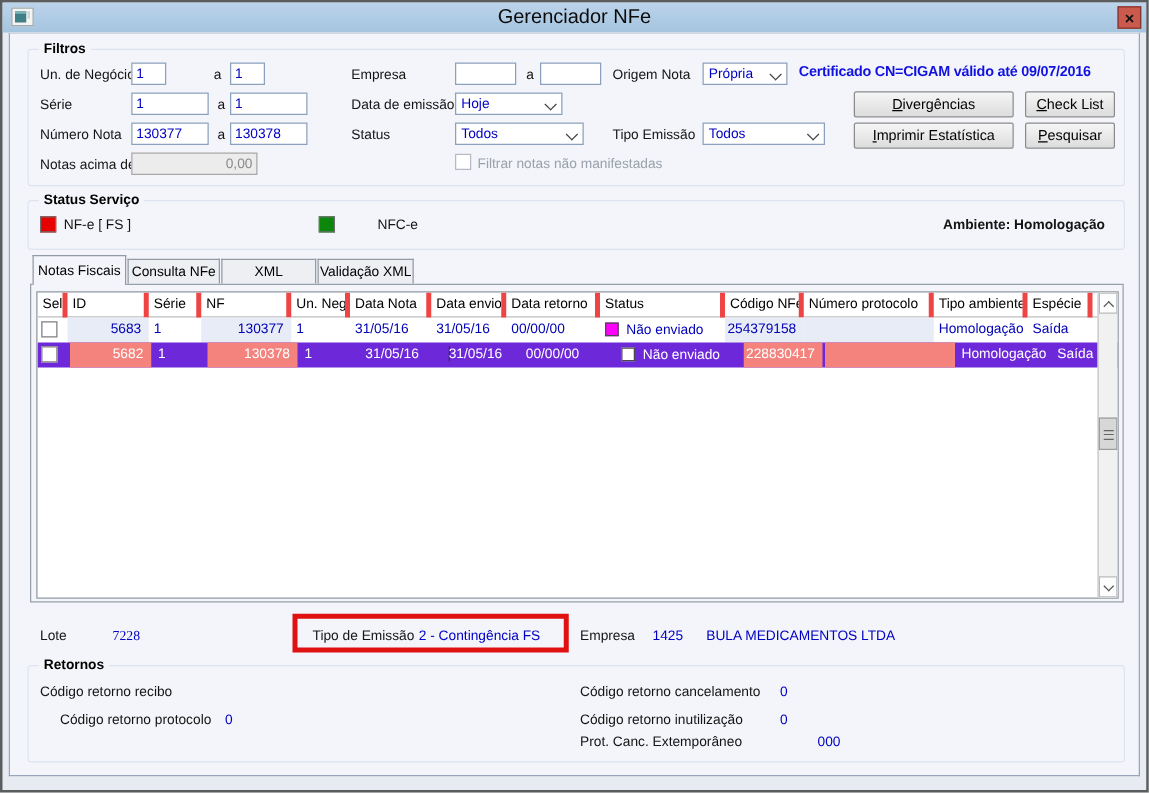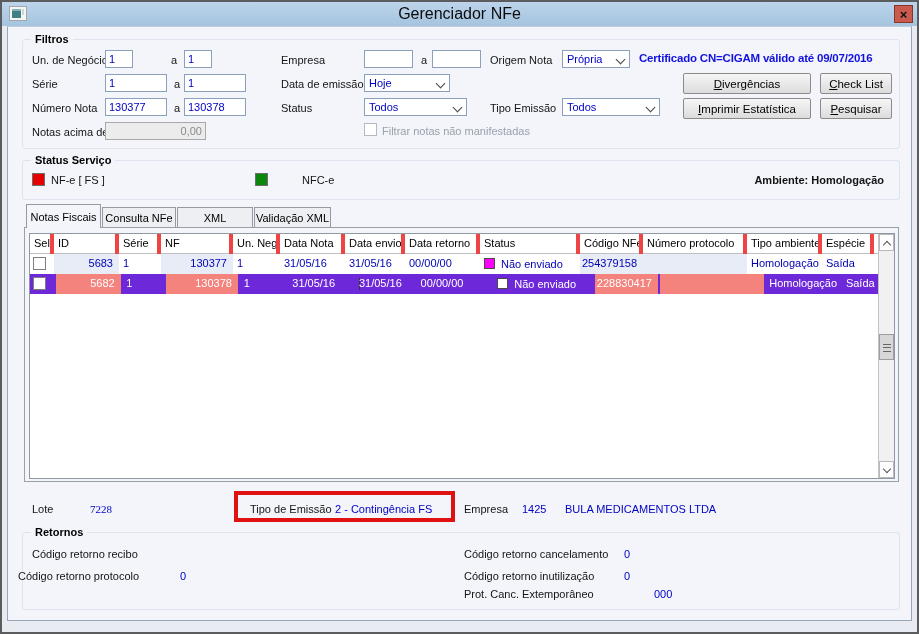--- a/index.html
+++ b/index.html
@@ -205,21 +205,21 @@
   <span class="lbl blue" style="left:333px;top:501px;z-index:7;">2 - Contingência FS</span>
   <span class="lbl" style="left:462px;top:501px;">Empresa</span>
   <span class="lbl blue" style="left:520px;top:501px;">1425</span>
   <span class="lbl blue" style="left:563px;top:501px;">BULA MEDICAMENTOS LTDA</span>
 
   <div class="gb" style="left:20px;top:530px;width:878px;height:78px;">
     <span class="legend">Retornos</span>
   </div>
   <span class="lbl" style="left:30px;top:546px;">Código retorno recibo</span>
   <span class="lbl blue" style="left:178px;top:546px;"></span>
-  <span class="lbl" style="left:16px;top:568px;text-align:right;">Código retorno protocolo</span>
+  <span class="lbl" style="left:46px;top:568px;text-align:right;">Código retorno protocolo</span>
   <span class="lbl blue" style="left:178px;top:568px;">0</span>
   <span class="lbl" style="left:462px;top:546px;">Código retorno cancelamento</span>
   <span class="lbl blue" style="left:622px;top:546px;">0</span>
   <span class="lbl" style="left:462px;top:568px;">Código retorno inutilização</span>
   <span class="lbl blue" style="left:622px;top:568px;">0</span>
   <span class="lbl" style="left:462px;top:586px;">Prot. Canc. Extemporâneo</span>
   <span class="lbl blue" style="left:652px;top:586px;">000</span>
 </div>
 
 </body></html>

